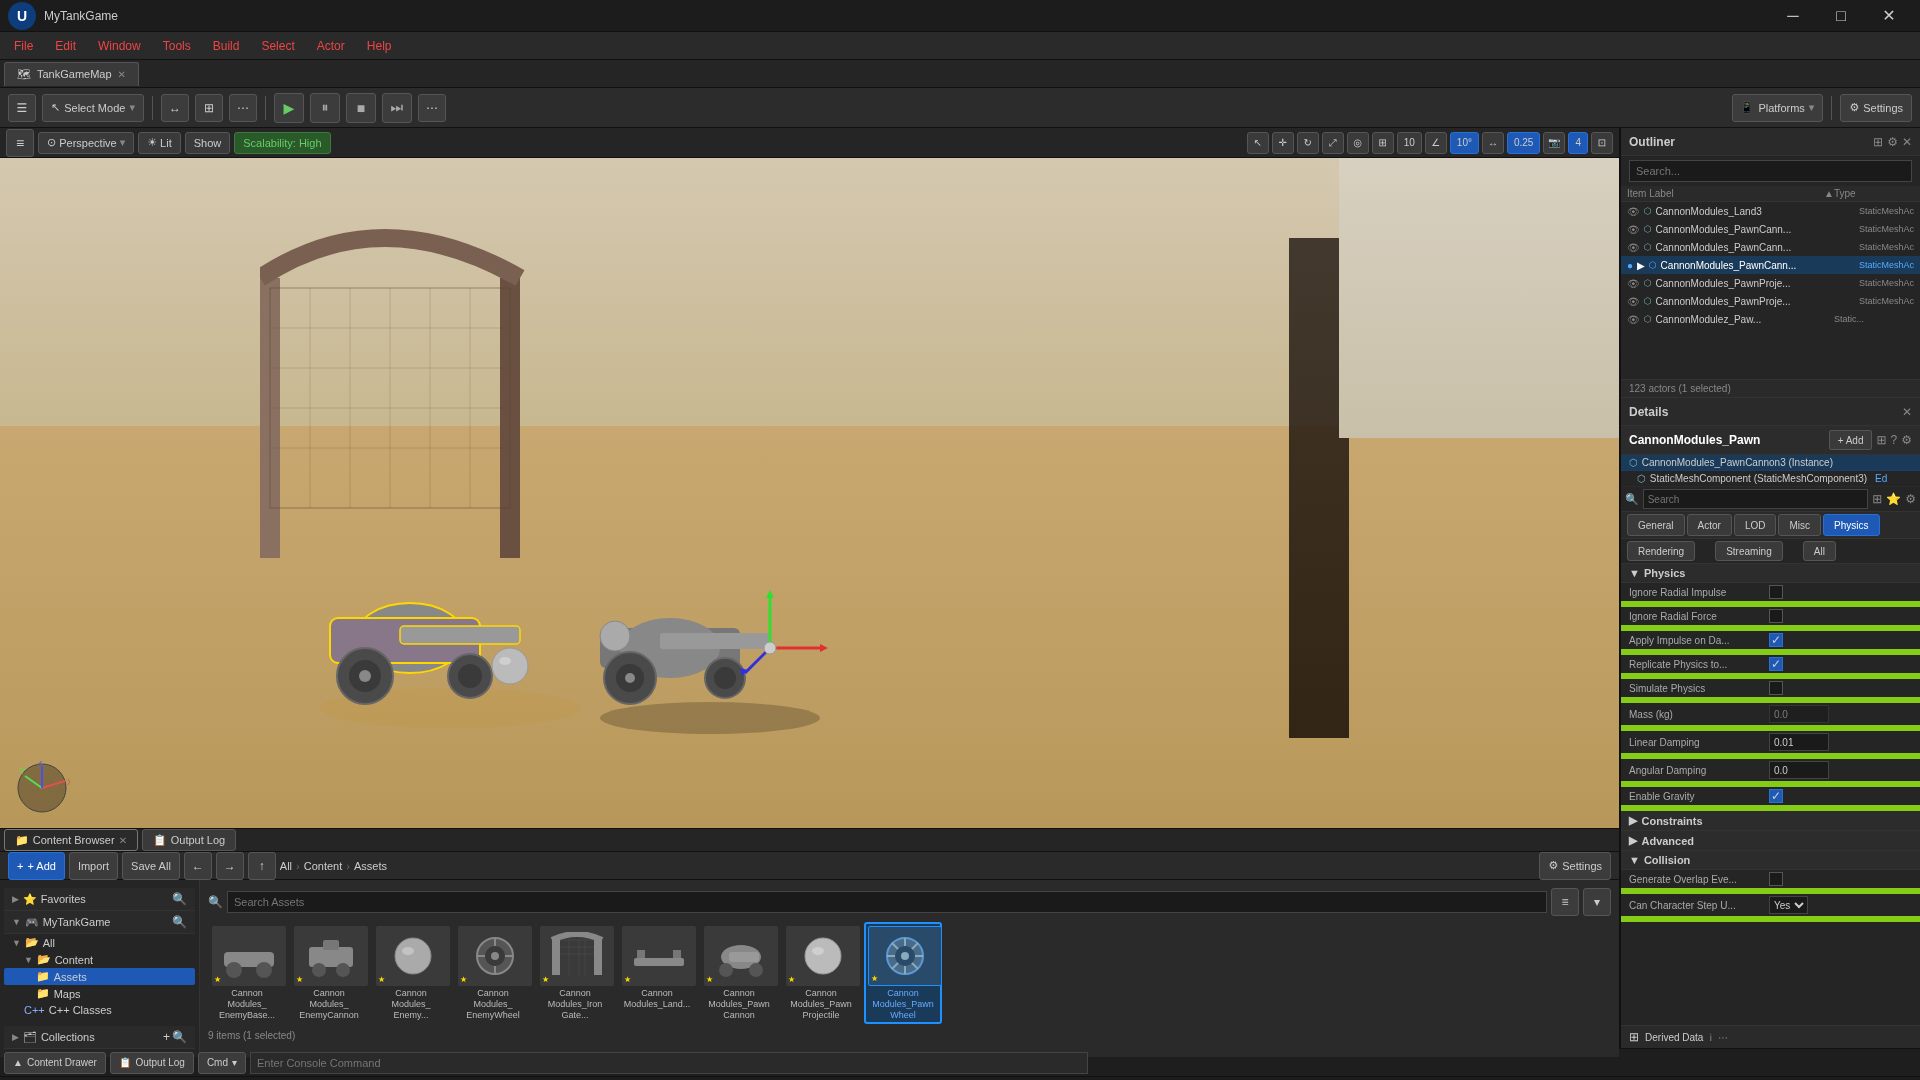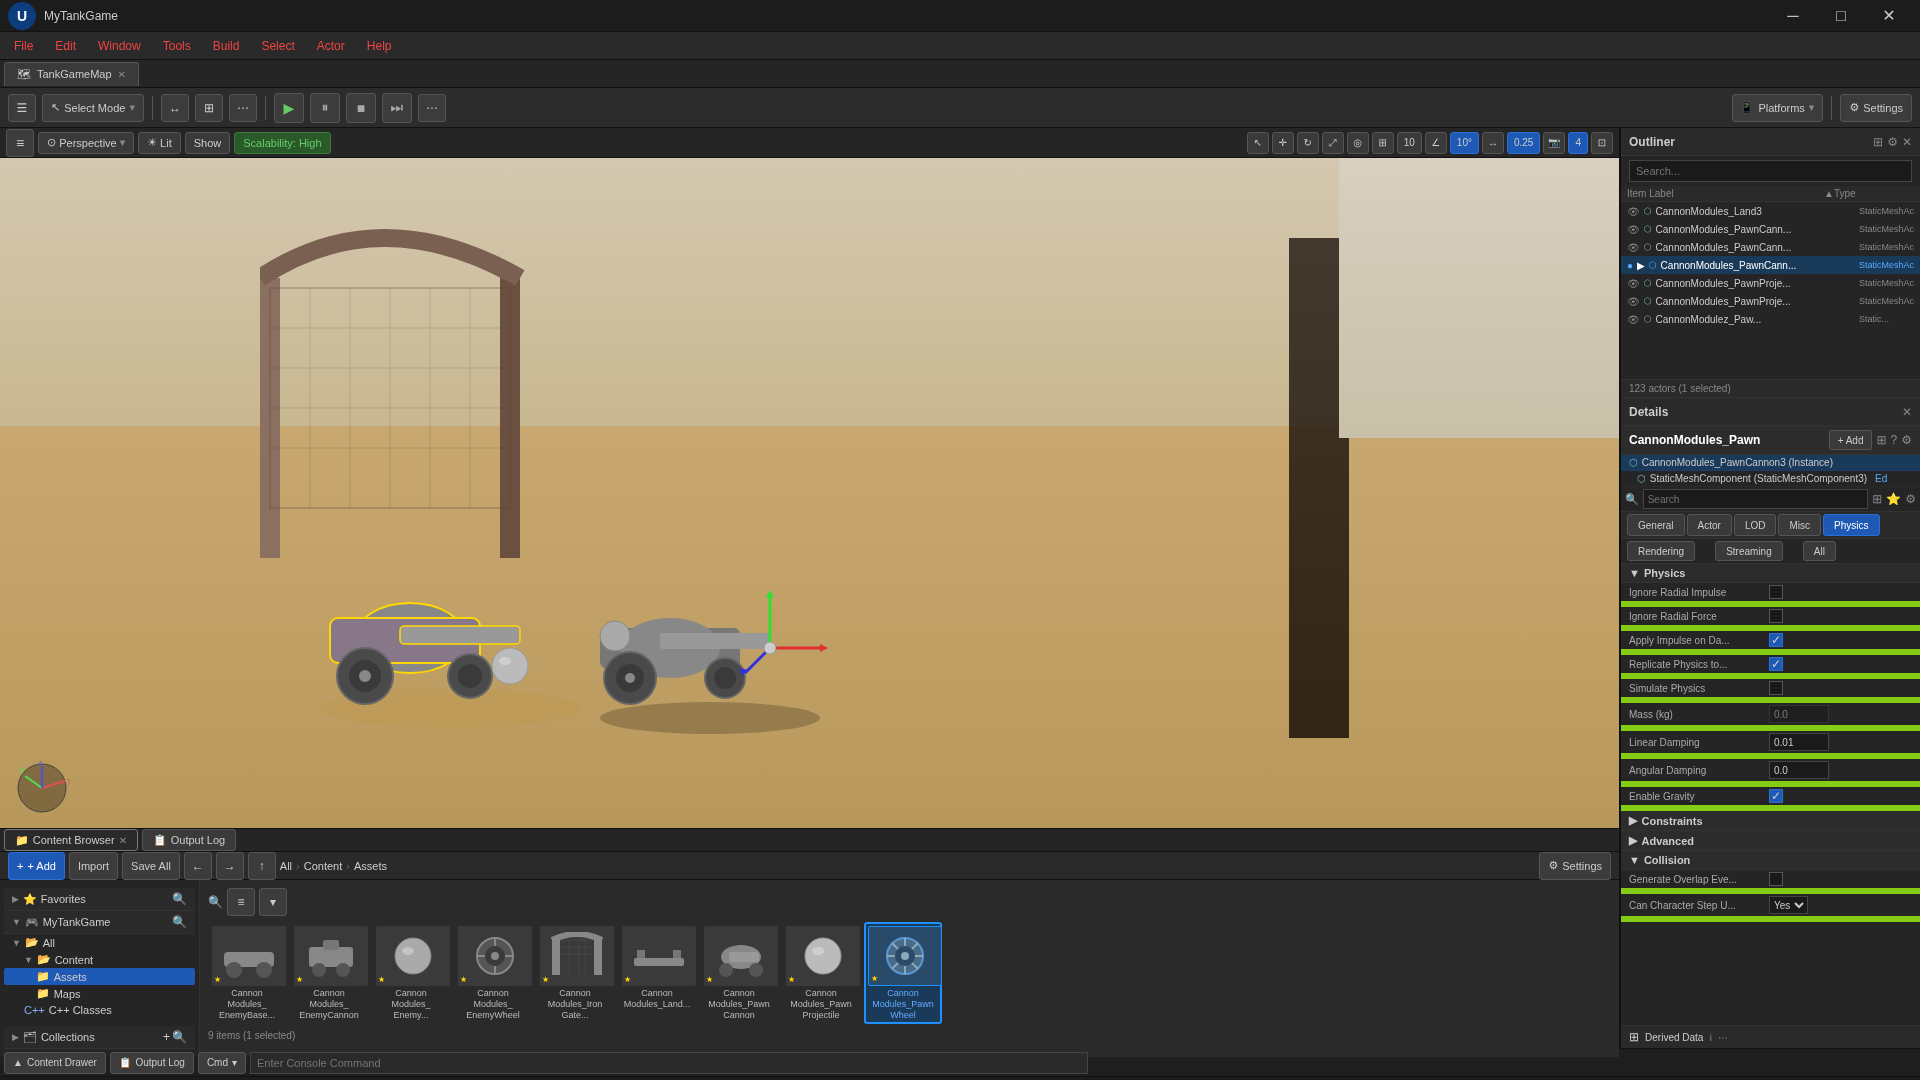--- a/index.html
+++ b/index.html
@@ -883,20 +883,21 @@
               <span>+</span>
               <span>🔍</span>
             </div>
           </div>
         </div>
 
         <div id="content-right">
 
           <div style="display:flex;align-items:center;gap:4px;margin-bottom:6px;">
             <span style="color:#888;">🔍</span>
+            <input class="console-input" style="flex: 1 1 0%; height: 22px; background: rgb(26, 26, 26); border: 1px solid rgb(68, 68, 68); color: rgb(204, 204, 204); padding: 0px 6px; font-size: 11px;" placeholder="Search Assets">
             <div class="toolbar-icon-btn">≡</div>
             <div class="toolbar-icon-btn">▾</div>
           </div>
 
           <div id="asset-grid">
 
             <div class="asset-item">
               <div class="asset-thumb">
                 <svg width="60" height="48">
                   <rect x="5" y="20" width="50" height="15" rx="4" fill="#888"></rect>
@@ -1088,21 +1089,21 @@
         <div class="outliner-item">
           <span class="eye-icon">👁</span>
           <span class="mesh-icon">⬡</span>
           <span style="flex:1;overflow:hidden;text-overflow:ellipsis;white-space:nowrap;">CannonModules_PawnProje...</span>
           <span style="color:#888;font-size:9px;width:80px;text-align:right;">StaticMeshAc</span>
         </div>
         <div class="outliner-item">
           <span class="eye-icon">👁</span>
           <span class="mesh-icon">⬡</span>
           <span style="flex:1;overflow:hidden;text-overflow:ellipsis;white-space:nowrap;">CannonModulez_Paw...</span>
-          <span style="color:#888;font-size:9px;width:80px;text-align:center;">Static...</span>
+          <span style="color:#888;font-size:9px;width:80px;text-align:left;">Static...</span>
         </div>
       </div>
 
       <div class="outliner-status" style="border-top:1px solid #333;background:#2a2a2a;">123 actors (1 selected)</div>
     </div>
 
     <div id="details-section">
       <div id="details-header">
         <span style="font-weight:bold;font-size:12px;">Details</span>
         <span style="cursor:pointer;color:#888;">✕</span>

